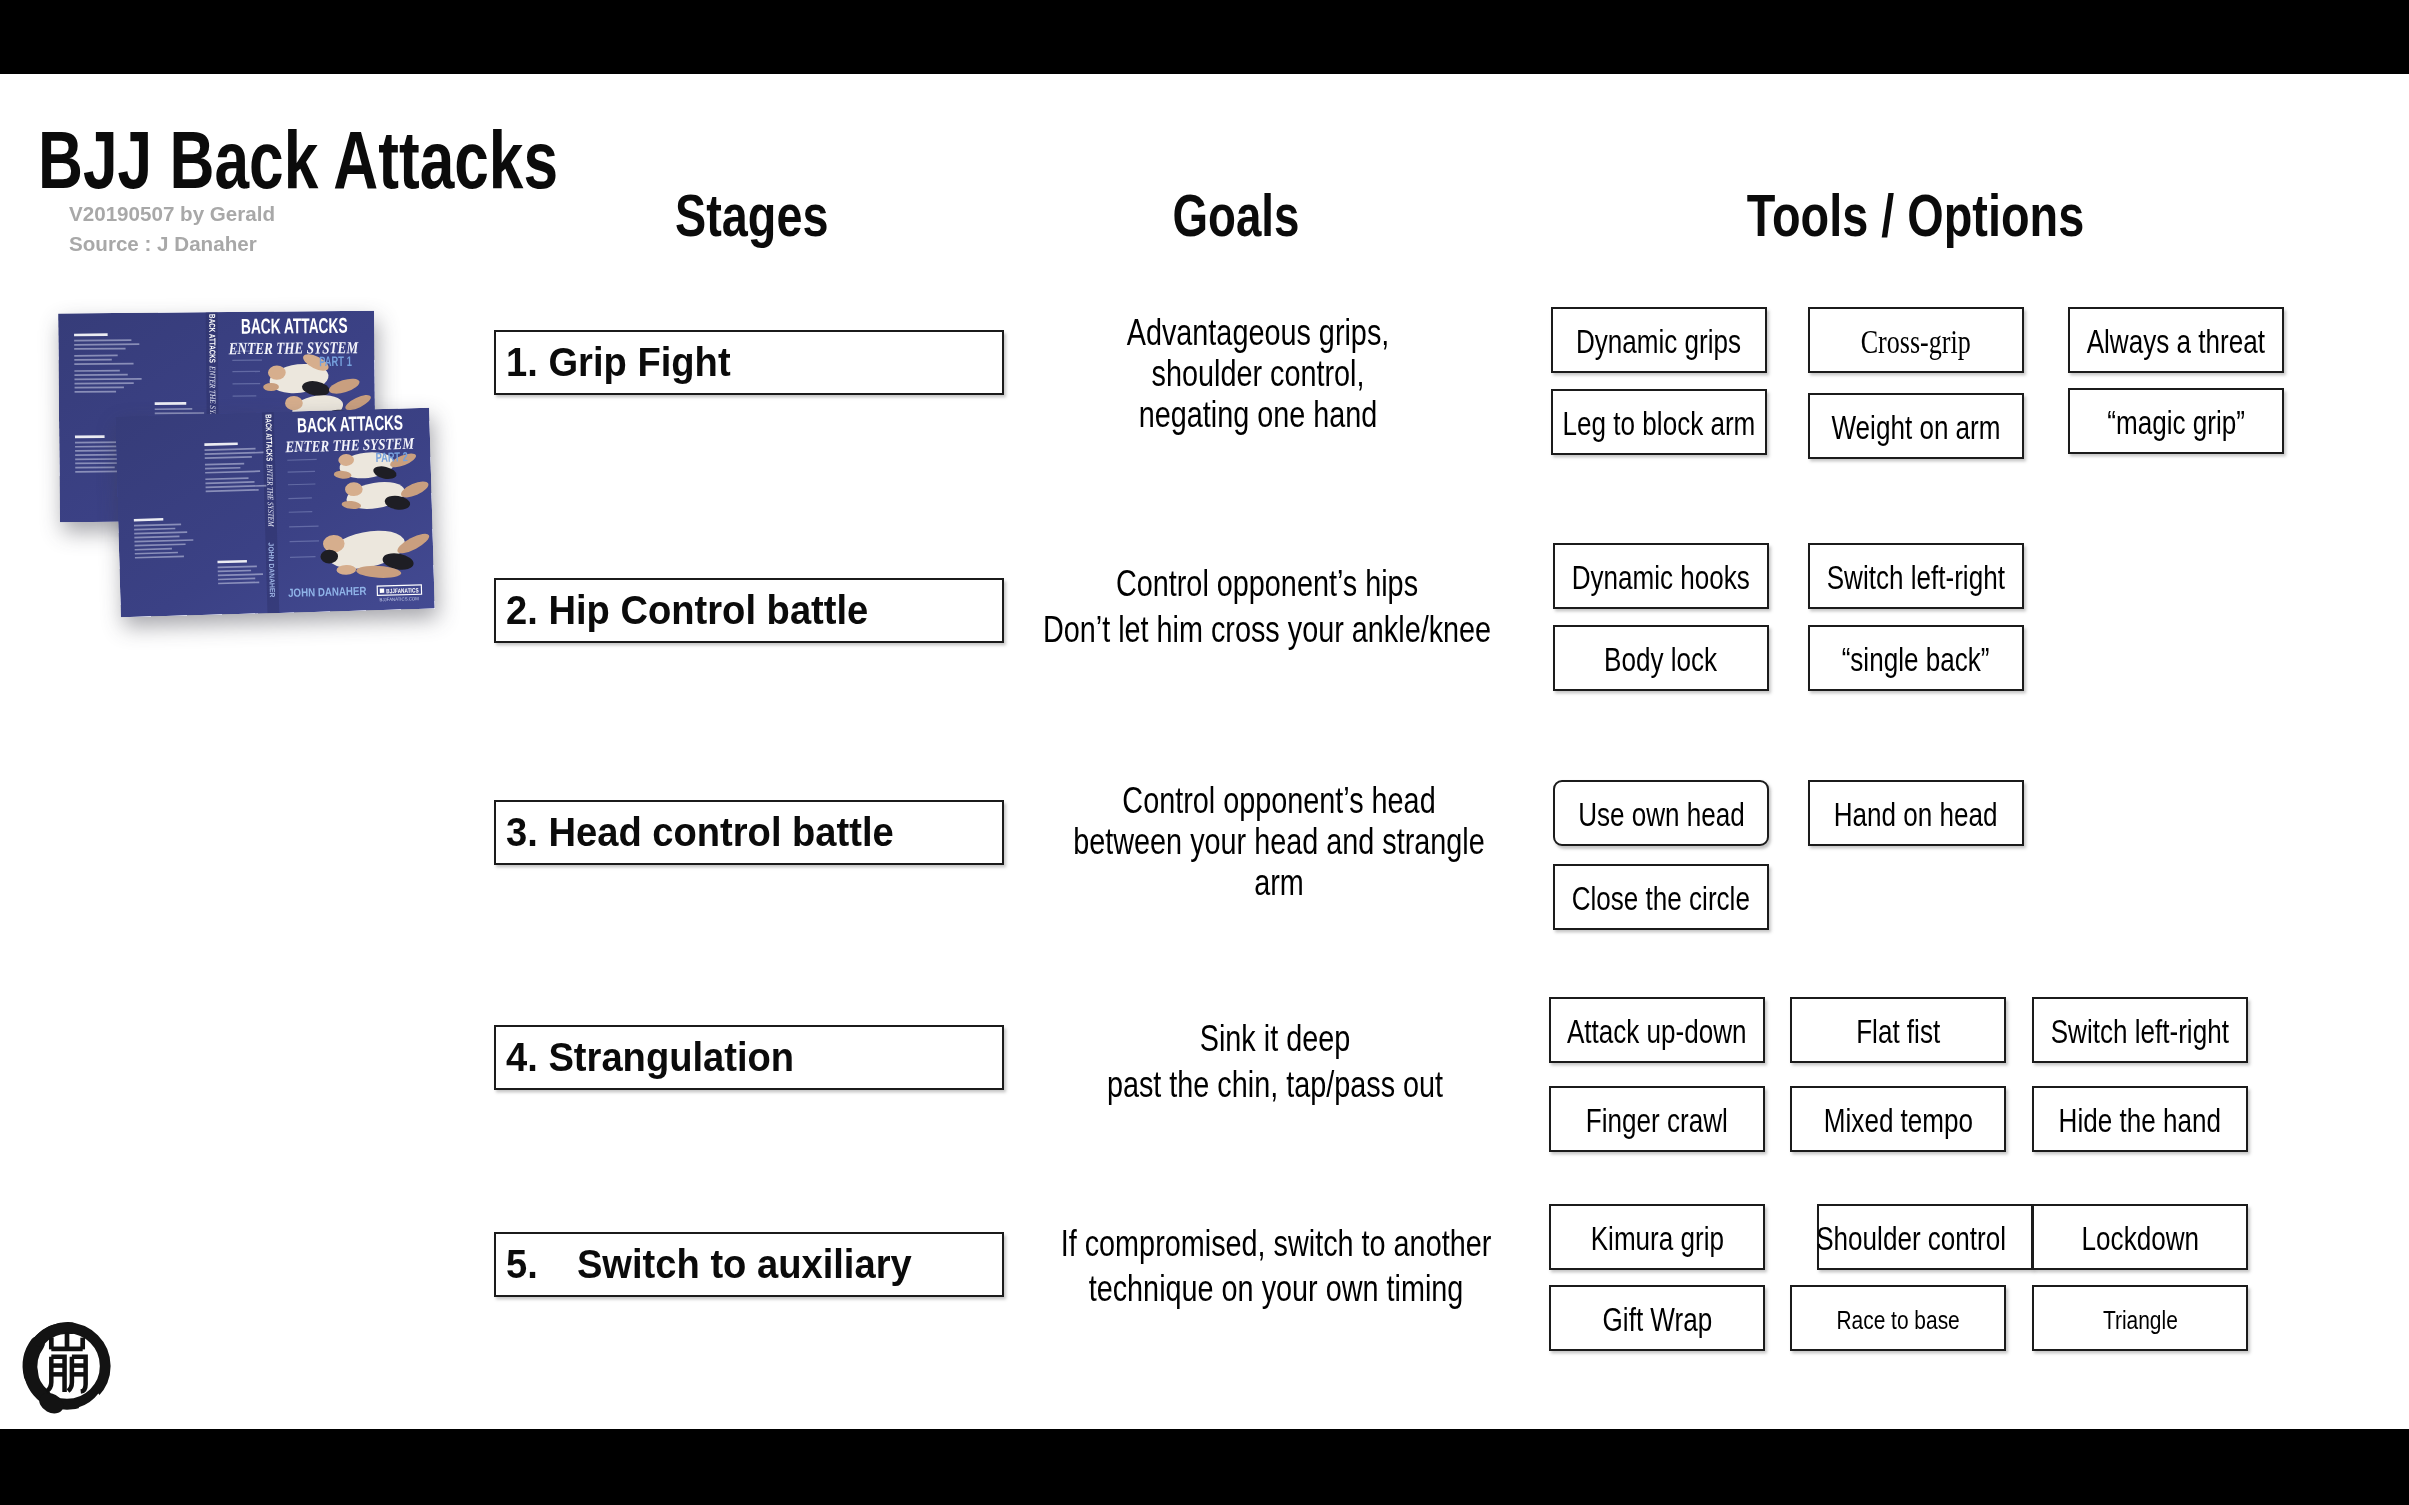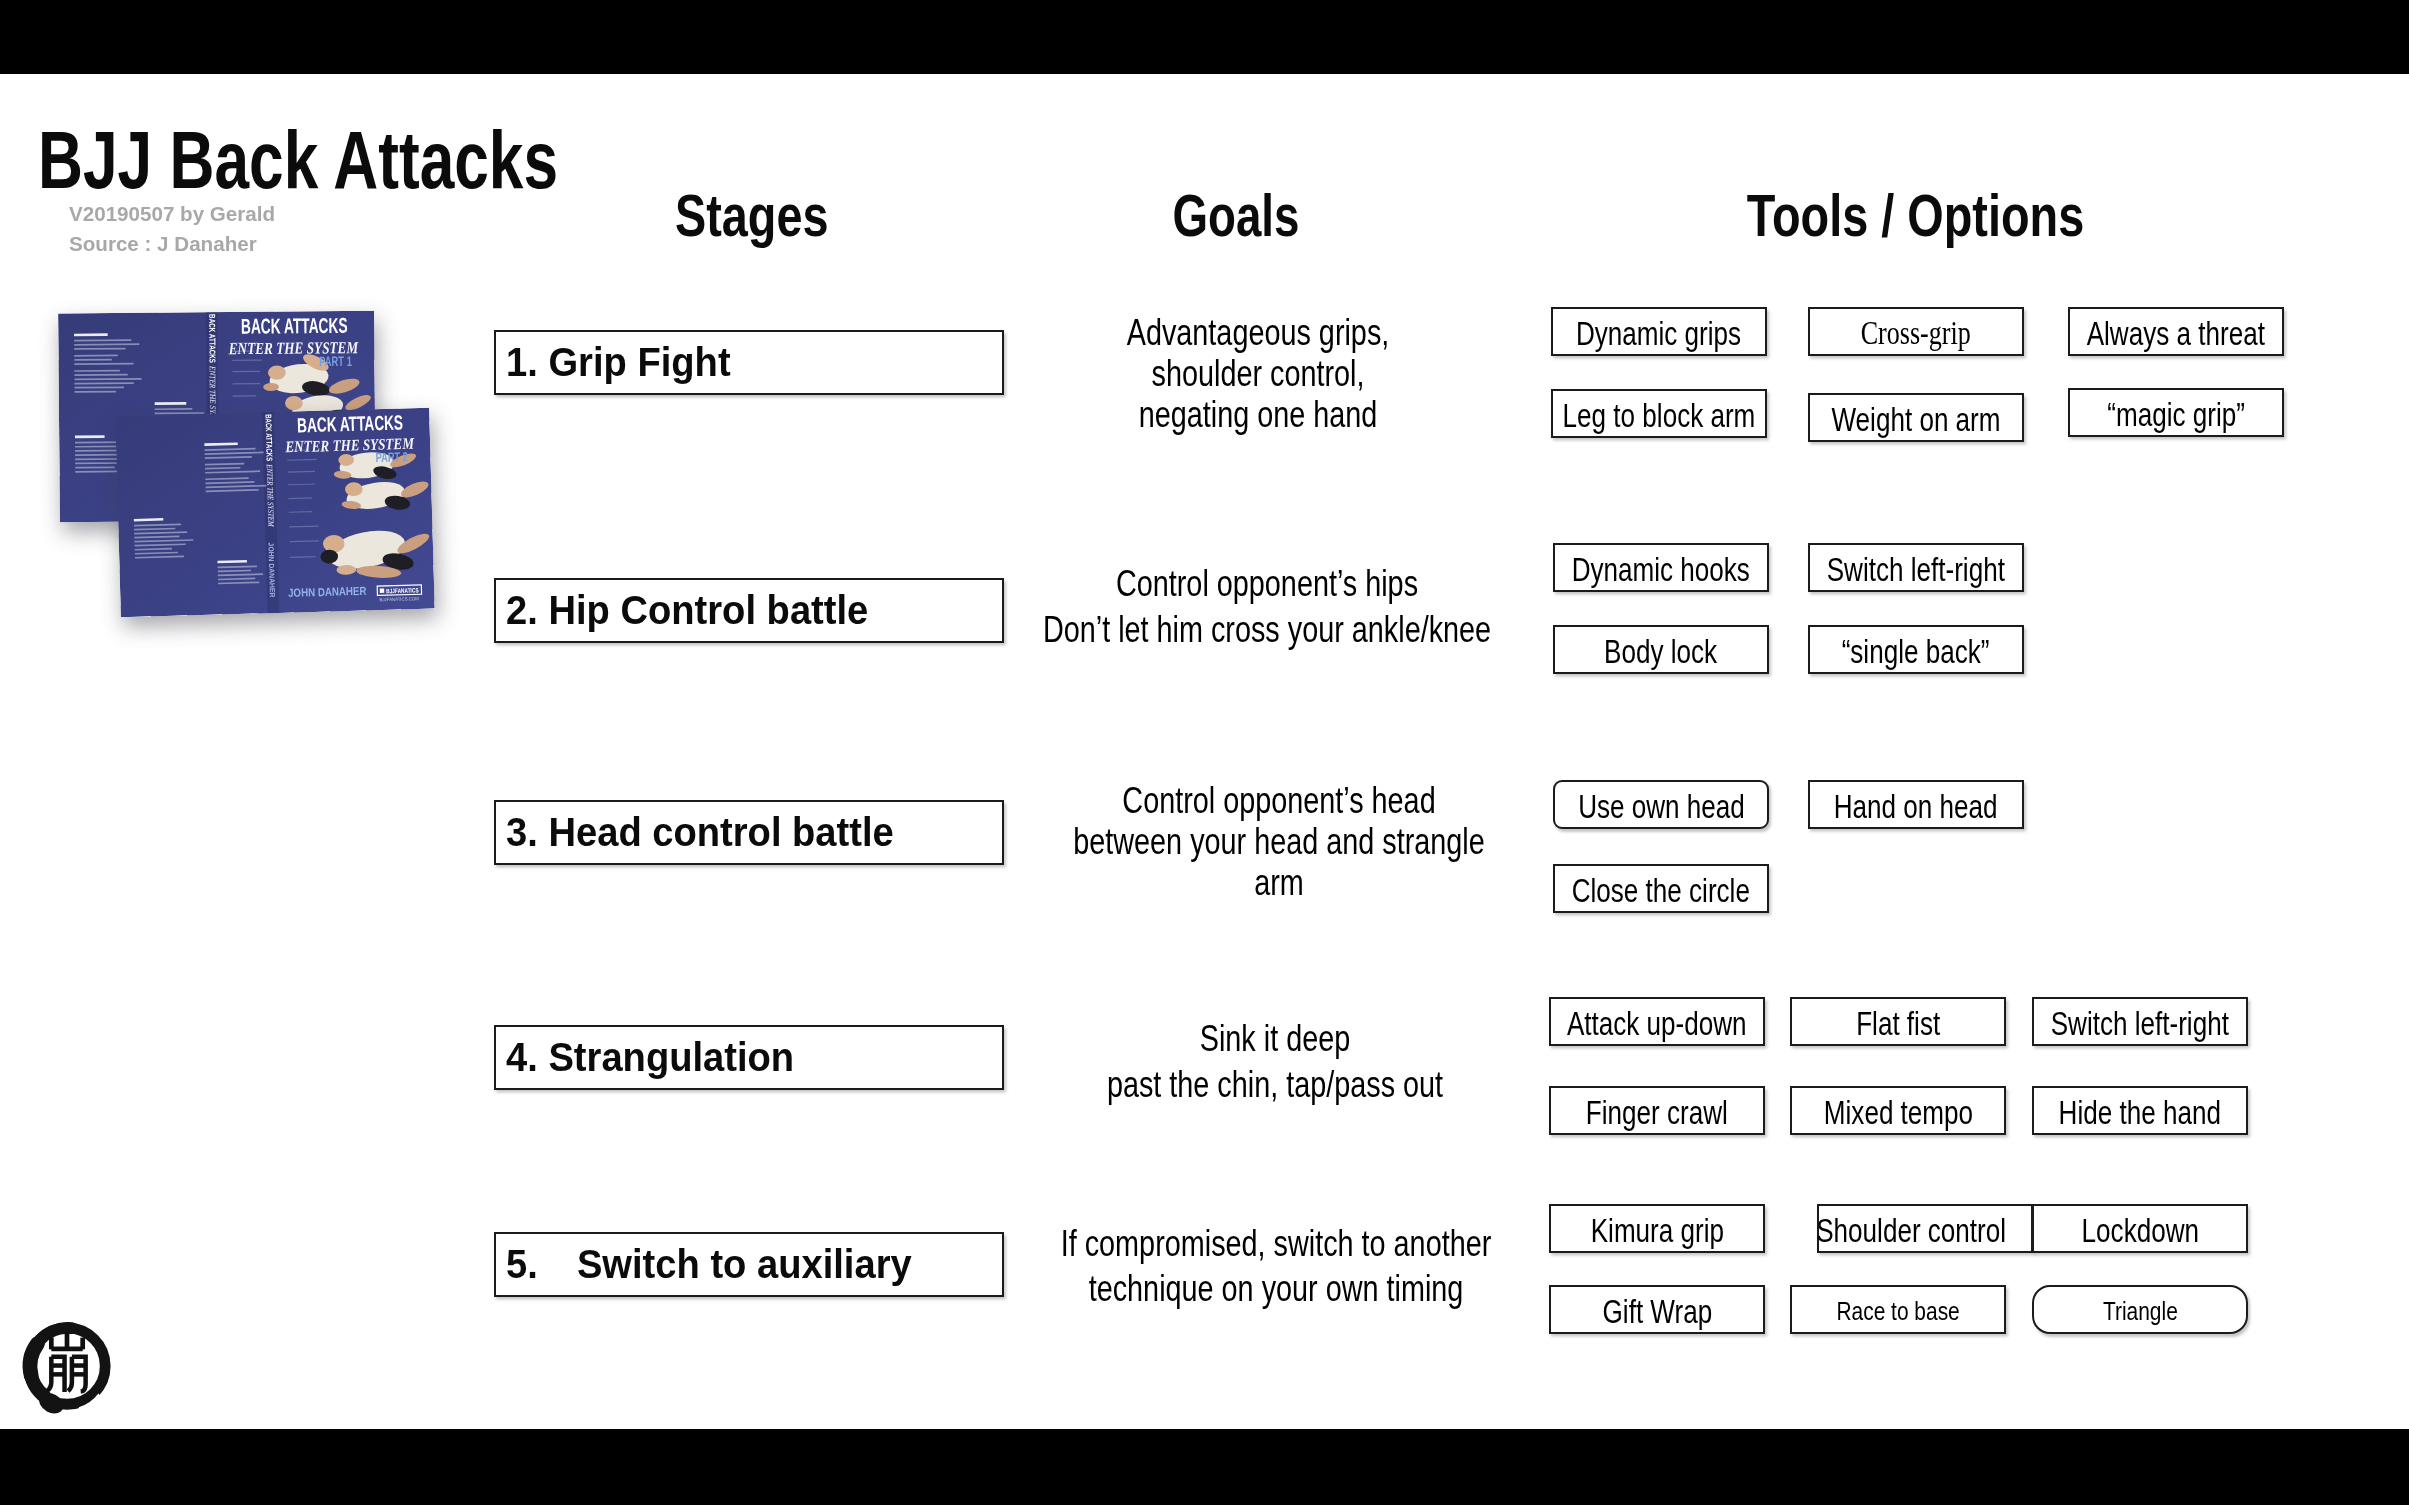--- a/index.html
+++ b/index.html
@@ -5,21 +5,21 @@
 html,body {width:2409px;height:1506px;background:#fff;overflow:hidden}
 #page {position:relative;width:2409px;height:1506px;background:#fff;font-family:"Liberation Sans",sans-serif;color:#000}
 .bar {position:absolute;left:0;width:2409px;background:#000}
 #title {position:absolute;left:38px;top:119px;font-weight:bold;font-size:82px;line-height:82px;white-space:nowrap;transform:scaleX(0.759);transform-origin:0 0;color:#0b0b0b}
 #subtitle {position:absolute;left:69px;top:199px;font-weight:bold;font-size:20.6px;line-height:30px;color:#a8a8a8}
 .hdr {position:absolute;top:186px;width:490px;text-align:center;font-weight:bold;font-size:59px;line-height:61px;white-space:nowrap;color:#0b0b0b}
 .hdr span {display:inline-block}
 .stage {position:absolute;left:494px;width:510px;height:65px;border:2px solid #1b1b1b;background:#fff;box-shadow:2px 2.9px 2.9px rgba(90,90,90,0.35);display:flex;align-items:center;font-weight:bold;font-size:41px;white-space:nowrap;color:#0b0b0b}
 .stage span {display:inline-block;transform:scaleX(0.93);transform-origin:0 50%;padding-left:10.8px}
 .goal {position:absolute;width:686px;text-align:center;font-size:36px;color:#000;transform:scaleX(0.80);transform-origin:50% 0}
-.tool {position:absolute;width:216px;height:49px;border:2px solid #1b1b1b;background:#fff;box-shadow:2px 2.9px 2.9px rgba(90,90,90,0.35);display:flex;align-items:center;justify-content:center;font-size:33px;white-space:nowrap;color:#000}
+.tool {position:absolute;width:216px;height:66px;border:2px solid #1b1b1b;background:#fff;box-shadow:2px 2.9px 2.9px rgba(90,90,90,0.35);display:flex;align-items:center;justify-content:center;font-size:33px;white-space:nowrap;color:#000}
 .tool span {display:inline-block;transform:scaleX(0.79);transform-origin:50% 50%;position:relative;top:2px}
 .cover {position:absolute;box-shadow:2.9px 9.8px 21.6px rgba(60,60,70,0.45)}
 </style></head>
 <body>
 <div id="page">
   <div class="bar" style="top:0;height:74px"></div>
   <div class="bar" style="top:1429px;height:76px"></div>
 
   <div id="title">BJJ Back Attacks</div>
   <div id="subtitle">V20190507 by Gerald<br>Source : J Danaher</div>
@@ -263,21 +263,21 @@
     </div>
 <div class="tool" style="left:2032px;top:1204px;">
       <span style="">Lockdown</span>
     </div>
 <div class="tool" style="left:1549px;top:1285px;">
       <span style="">Gift Wrap</span>
     </div>
 <div class="tool" style="left:1790px;top:1285px;">
       <span style="font-size:26.5px;">Race to base</span>
     </div>
-<div class="tool" style="left:2032px;top:1285px;border-radius:18px;">
+<div class="tool" style="left:2032px;top:1285px;">
       <span style="font-size:26.5px;">Triangle</span>
     </div>
 
   <div style="position:absolute;left:17.6px;top:1317px"><svg viewBox="0 0 100 104" width="98" height="102">
   <g fill="none" stroke="#131313" stroke-linecap="round">
     <circle cx="50" cy="50" r="39" stroke-width="11"></circle>
     <path d="M 13.5,60 A 39,39 0 0,1 20,27" stroke-width="15"></path>
     <path d="M 27,81 A 39,39 0 0,1 12.5,54" stroke-width="14"></path>
     <path d="M 22,24 A 39,39 0 0,1 55,11.3" stroke-width="12"></path>
   </g>

